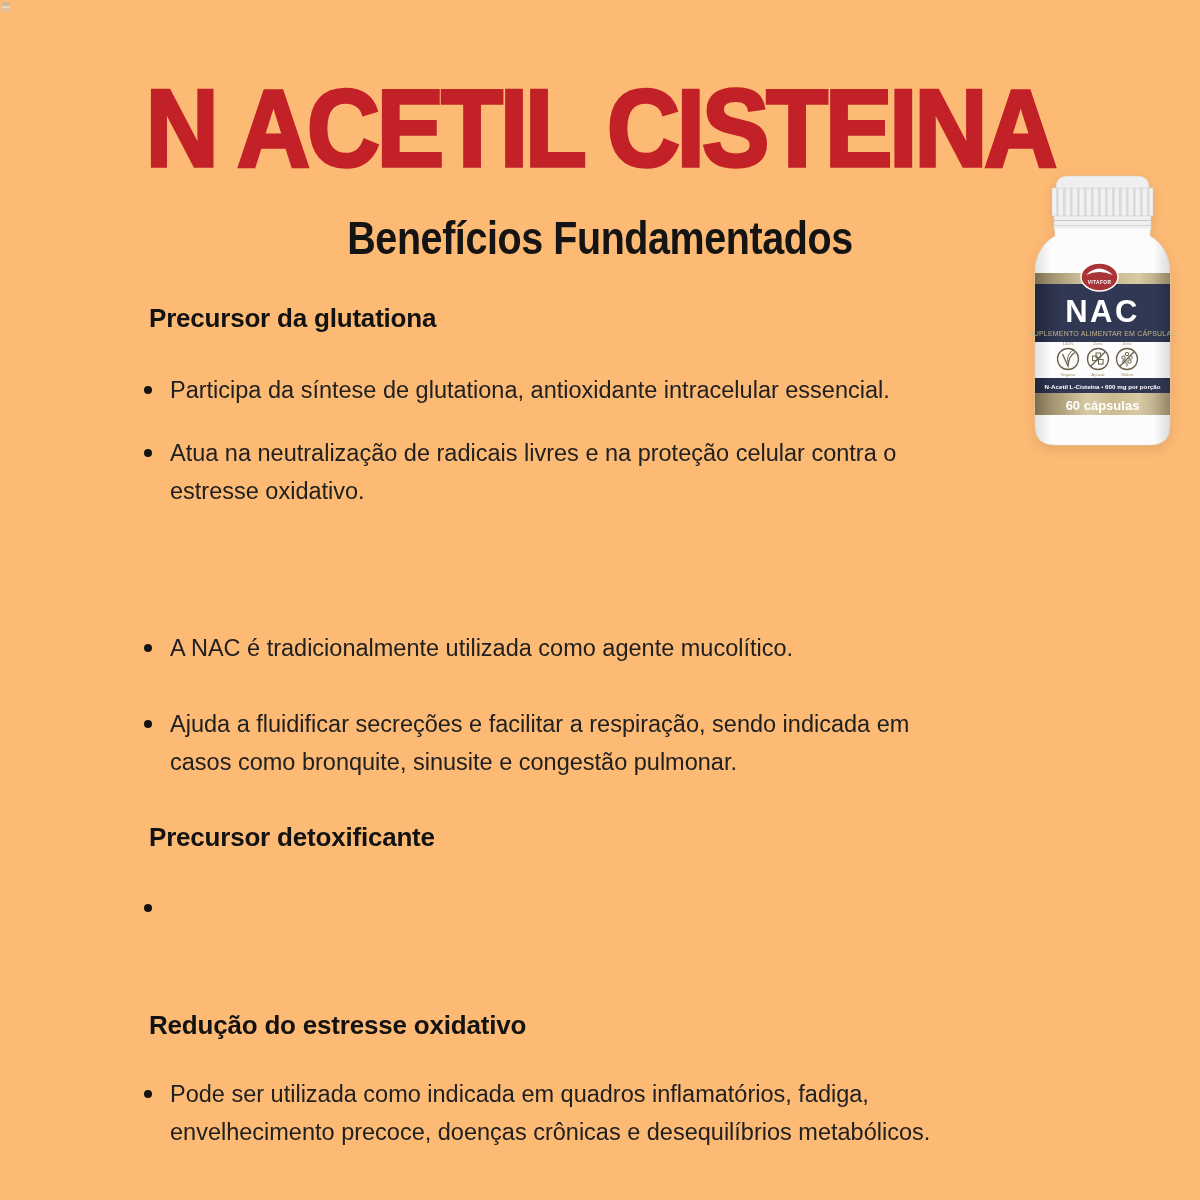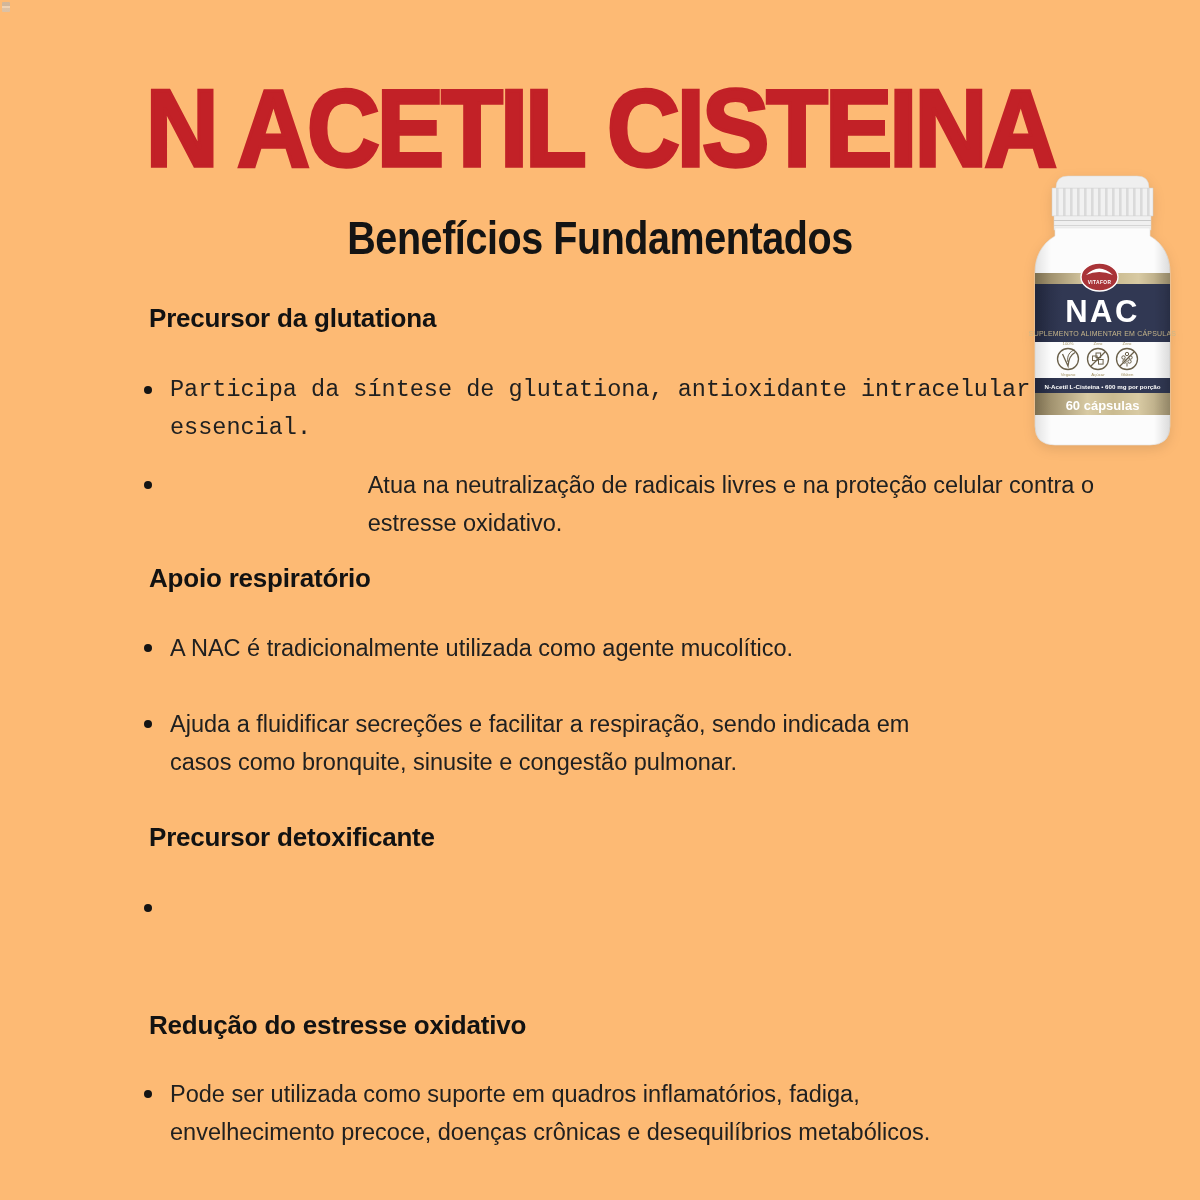--- a/index.html
+++ b/index.html
@@ -17,21 +17,21 @@
 
   .page-subtitle{position:absolute;left:0;top:210px;width:1200px;text-align:center;
        font-weight:bold;font-size:47px;line-height:56px;color:#141414;letter-spacing:-0.5px;
        transform:scaleX(0.84);transform-origin:center top;white-space:nowrap;}
 
   .section-heading{position:absolute;left:120px;width:860px;
        font-weight:bold;font-size:26px;line-height:34px;color:#121212;letter-spacing:-0.2px;margin-left:29px;}
   .h1{top:301px;} .h2{top:561px;} .h3{top:820px;} .h4{top:1008px;}
 
   .bullet{position:absolute;left:144px;width:950px;display:flex;align-items:flex-start;}
-  .b1{top:371px;font-family:Liberation Mono, monospace;} .b2{top:466px;justify-content:space-between;} .b3{top:629px;} .b4{top:705px;} .b5{top:889px;} .b6{top:1075px;}
+  .b1{top:371px;} .b2{top:434px;} .b3{top:629px;} .b4{top:705px;} .b5{top:889px;} .b6{top:1075px;}
   .bullet .dot{flex:0 0 auto;width:8px;height:8px;border-radius:50%;background:#141414;margin:15px 18px 0 0;}
   .bullet .txt{font-size:23.5px;line-height:38px;color:#202020;white-space:pre-line;}
 
   .bottle{position:absolute;left:1028px;top:170px;width:170px;height:285px;
        filter:drop-shadow(0 4px 6px rgba(0,0,0,0.10));}
   .bottle svg{display:block;width:100%;height:100%;}
   .bottle text{font-family:"Liberation Sans","DejaVu Sans",sans-serif;}
 </style>
 </head>
 <body>
@@ -48,40 +48,39 @@
   <div class="bullet b1">
     <span class="dot"></span>
     <span class="txt">Participa da síntese de glutationa, antioxidante intracelular essencial.</span>
   </div>
   <div class="bullet b2">
     <span class="dot"></span>
     <span class="txt">Atua na neutralização de radicais livres e na proteção celular contra o
 estresse oxidativo.</span>
   </div>
 
-  <div class="section-heading h2">Apoio respiratório</div>
   <div class="bullet b4">
     <span class="dot"></span>
     <span class="txt">Ajuda a fluidificar secreções e facilitar a respiração, sendo indicada em
 casos como bronquite, sinusite e congestão pulmonar.</span>
   </div>
   <div class="bullet b3">
     <span class="dot"></span>
     <span class="txt">A NAC é tradicionalmente utilizada como agente mucolítico.</span>
   </div>
 
   <div class="section-heading h3">Precursor detoxificante</div>
   <div class="bullet b5">
     <span class="dot"></span>
   </div>
 
   <div class="section-heading h4">Redução do estresse oxidativo</div>
   <div class="bullet b6">
     <span class="dot"></span>
-    <span class="txt">Pode ser utilizada como suporte em quadros inflamatórios, fadiga,
+    <span class="txt">Pode ser utilizada como indicada em quadros inflamatórios, fadiga,
 envelhecimento precoce, doenças crônicas e desequilíbrios metabólicos.</span>
   </div>
 
   <div class="bottle">
     <svg viewBox="0 0 170 285" xmlns="http://www.w3.org/2000/svg">
       <defs>
         <pattern id="capRidges" width="7" height="10" patternUnits="userSpaceOnUse">
           <rect width="7" height="10" fill="#f1f1f1"></rect>
           <rect width="2.6" height="10" fill="#dadada"></rect>
         </pattern>

